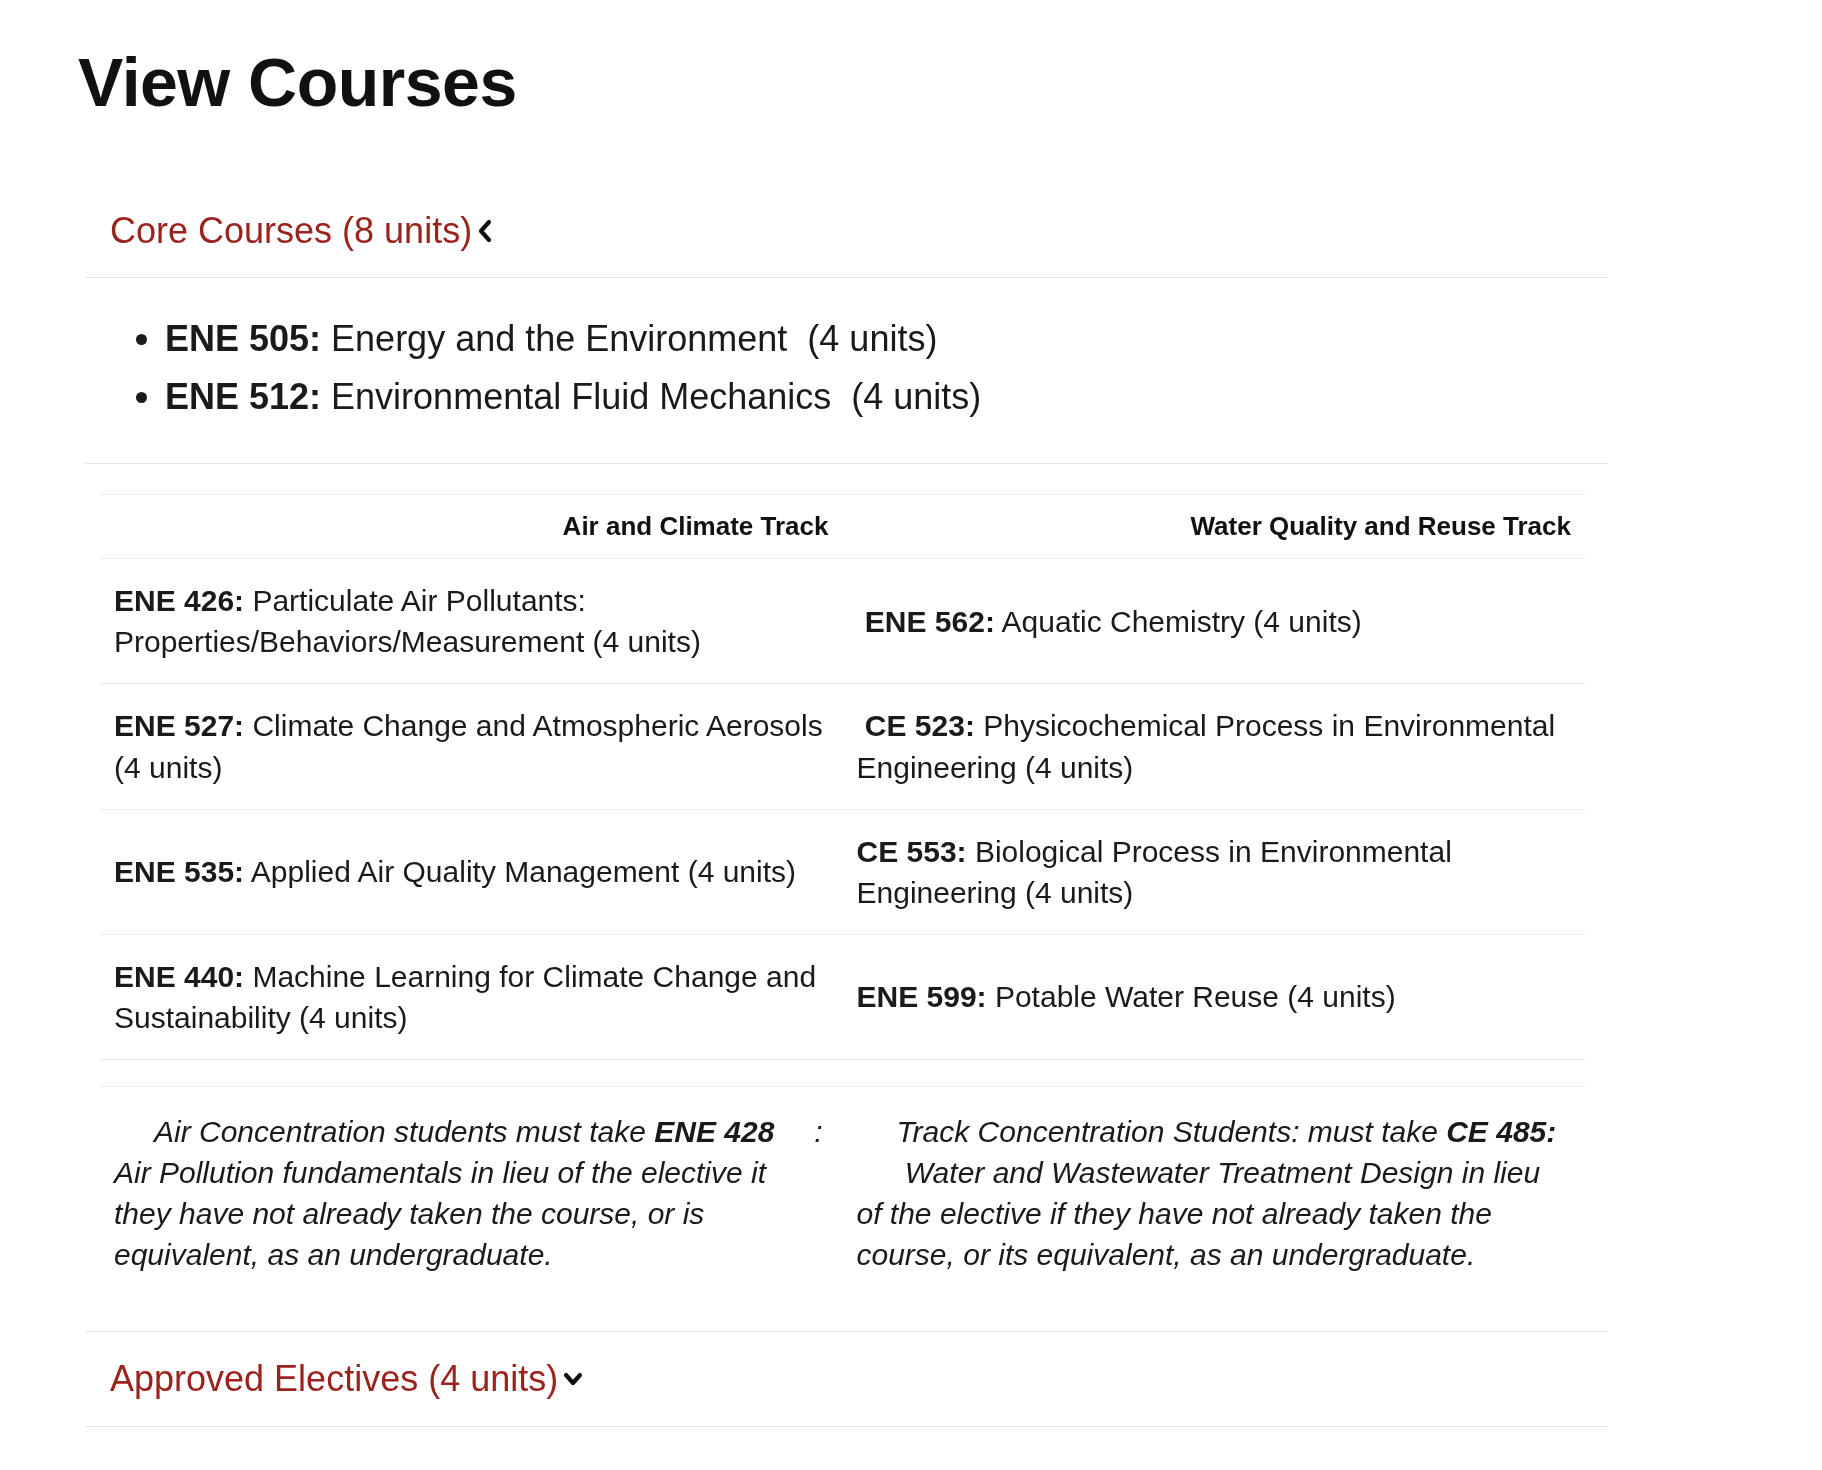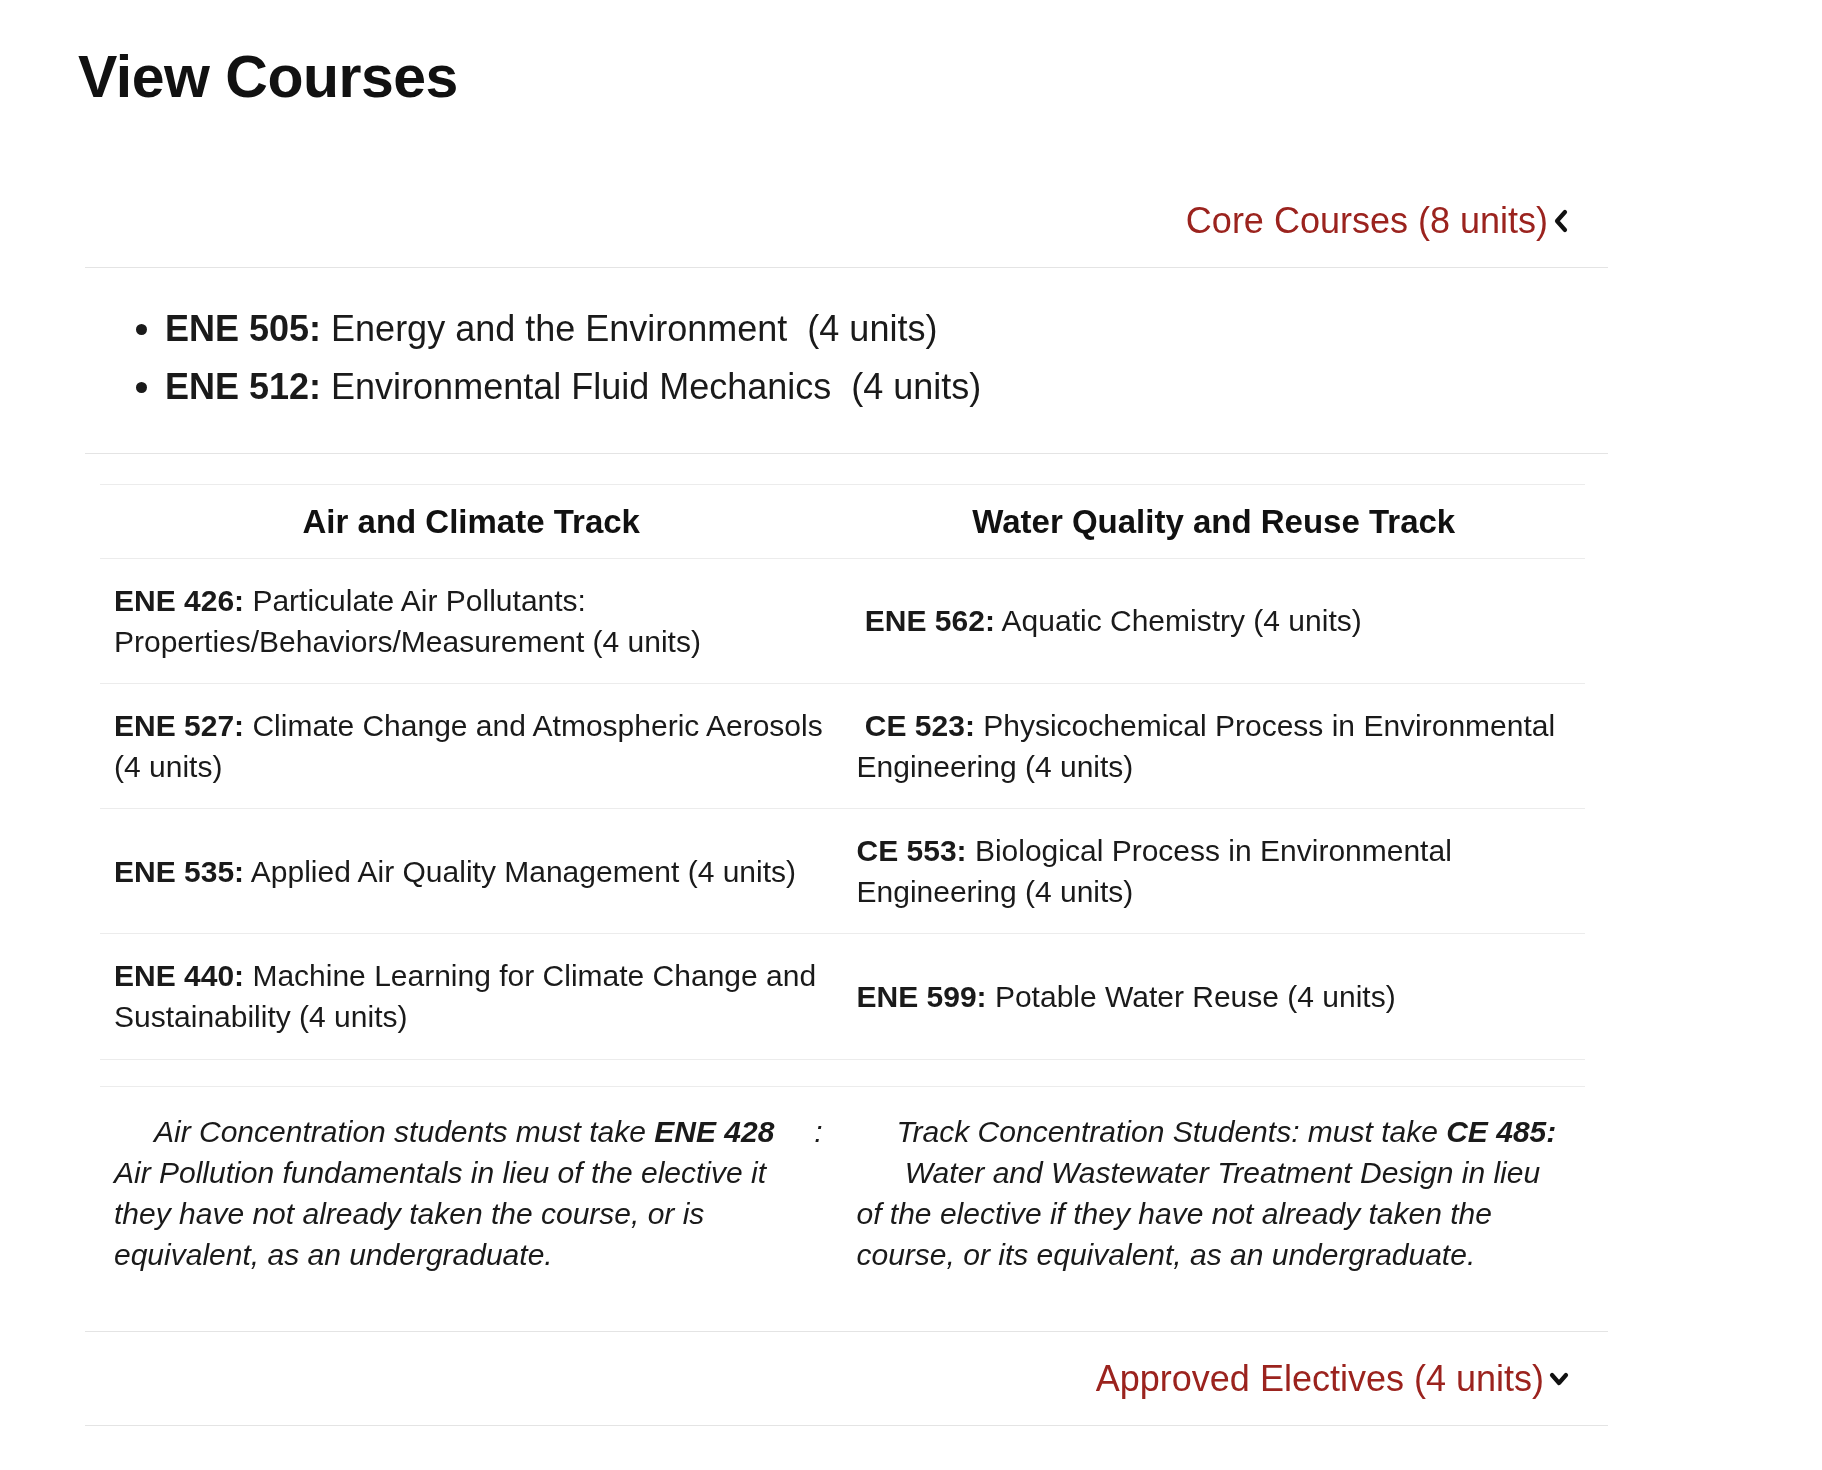--- a/index.html
+++ b/index.html
@@ -4,29 +4,29 @@
 <style>
   html,body{margin:0;padding:0;background:#ffffff;}
   body{
     width:1822px;height:1470px;overflow:hidden;
     font-family:"Liberation Sans",sans-serif;
     color:#1a1a1a;
     -webkit-font-smoothing:antialiased;
   }
   .page-title{
     margin:44px 0 0 78px;
-    font-size:59px;line-height:1.12;
+    font-size:68px;line-height:1.12;
     font-weight:800;color:#111111;letter-spacing:-0.5px;
   }
   .accordion{
     margin:64px 0 0 85px;
     width:1523px;
   }
   .acc-header{
-    display:flex;align-items:center;justify-content:flex-end;
+    display:flex;align-items:center;justify-content:flex-start;
     padding:25px 34px 25px 25px;
     border-bottom:1px solid #e4e4e4;
     cursor:pointer;background:transparent;
   }
   .acc-label{
     font-size:36px;line-height:1.2;
     color:#9B231E;font-weight:400;
   }
   .chev{display:flex;align-items:center;}
   .chev svg{display:block;}
@@ -48,22 +48,22 @@
     border-bottom:1px solid #e4e4e4;
     padding:30px 23px 56px 15px;
   }
   table.track{
     width:100%;border-collapse:collapse;
     border-top:1px solid #ececec;
   }
   table.track tr{border-bottom:1px solid #ececec;}
   table.track tr.no-border{border-bottom:none;}
   table.track th{
-    width:50%;text-align:center;vertical-align:middle;
-    font-size:33px;line-height:1.37;font-weight:700;
+    width:50%;text-align:right;vertical-align:middle;
+    font-size:26px;line-height:1.37;font-weight:700;
     padding:14px;color:#111111;
   }
   table.track td{
     width:50%;vertical-align:middle;
     font-size:30px;line-height:1.37;
     padding:21px 14px;color:#1a1a1a;
   }
   table.track tr.spacer-row td{padding:0;height:26px;}
   table.track td.note{
     font-style:italic;

